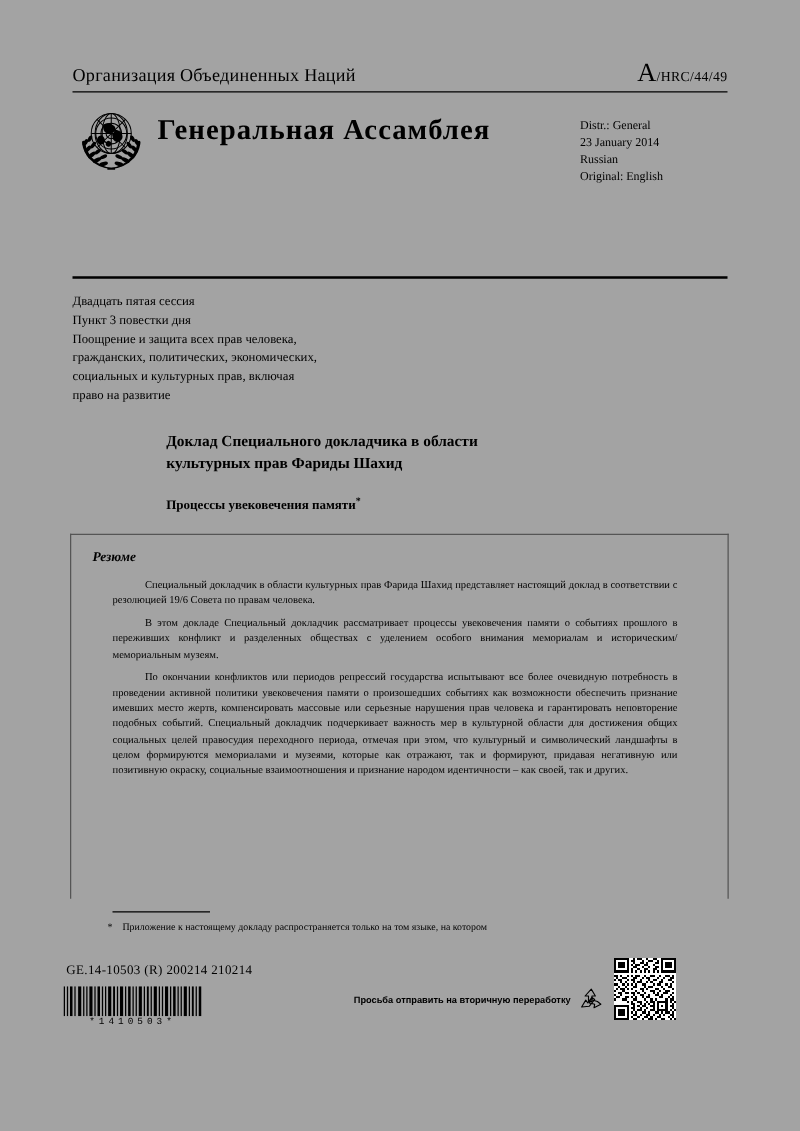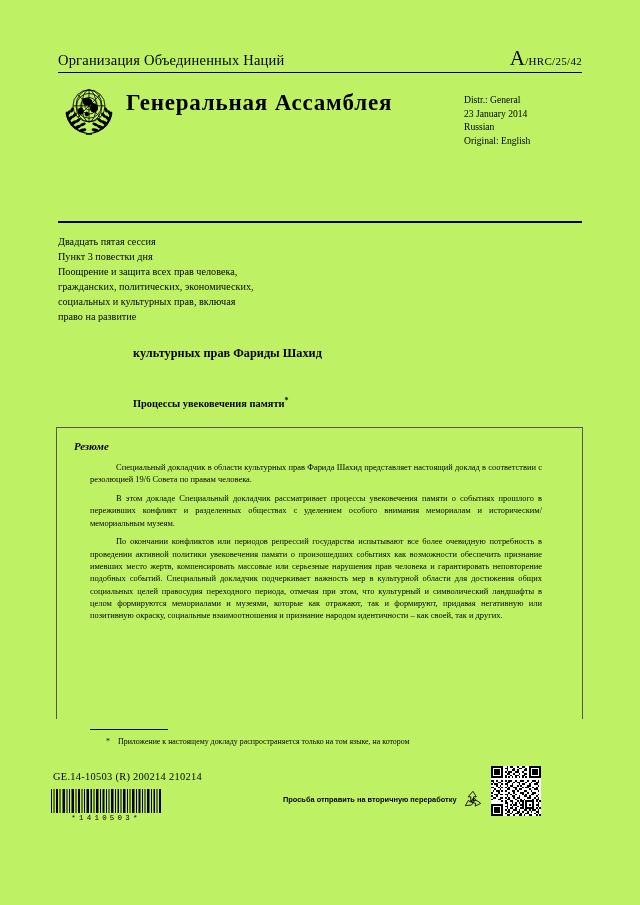--- a/index.html
+++ b/index.html
@@ -9,21 +9,21 @@
   }
   body {
     font-family: "Liberation Serif", "DejaVu Serif", serif;
     color: #000000;
   }
   #page {
     position: relative;
     width: 640px;
     height: 905px;
     margin: 0 auto;
-    background: #bef264;
+    background: #a3a3a3;
     overflow: hidden;
   }
 
   
   .masthead {
     position: absolute;
     left: 58px;
     top: 48px;
     width: 524px;
   }
@@ -167,21 +167,21 @@
     position: absolute;
     left: 90px;
     top: 729px;
     width: 78px;
     border: 0;
     border-top: 1.1px solid #000;
     margin: 0;
   }
   .footnote {
     position: absolute;
-    left: 106px;
+    left: 86px;
     top: 736px;
     width: 452px;
     font-size: 7.9px;
     line-height: 1.45;
   }
   .footnote .fn-mark {
     display: inline-block;
     width: 12px;
     text-align: left;
   }
@@ -247,21 +247,21 @@
   }
 </style>
 </head>
 <body>
 
 <div id="page">
 
   <div class="masthead">
     <div class="mast-row1">
       <div class="org-name">Организация Объединенных Наций</div>
-      <div class="doc-symbol"><span class="sym-a">A</span><span>/HRC/25/42</span></div>
+      <div class="doc-symbol"><span class="sym-a">A</span><span>/HRC/44/49</span></div>
     </div>
     <hr class="rule-thin">
 
     <div class="mast-row2">
 
       <svg class="emblem" viewBox="0 0 120 108">
         <g fill="none" stroke="#000" stroke-width="1.6">
           <circle cx="60" cy="44" r="31"></circle>
           <circle cx="60" cy="44" r="24"></circle>
           <circle cx="60" cy="44" r="16"></circle>
@@ -324,20 +324,21 @@
   <div class="session">
     <div class="b">Двадцать пятая сессия</div>
     <div>Пункт 3 повестки дня</div>
     <div class="b">Поощрение и защита всех прав человека,</div>
     <div class="b">гражданских, политических, экономических,</div>
     <div class="b">социальных и культурных прав, включая</div>
     <div class="b">право на развитие</div>
   </div>
 
   <div class="report-title">
+    <div>Доклад Специального докладчика в области</div>
     <div>культурных прав Фариды Шахид</div>
   </div>
   <div class="report-subtitle"><span>Процессы увековечения памяти</span><span class="ast">*</span></div>
 
   <div class="summary-box"></div>
   <div class="summary-label">Резюме</div>
   <div class="summary-body">
     <p>Специальный докладчик в области культурных прав Фарида Шахид представляет настоящий доклад в соответствии с резолюцией 19/6 Совета по правам человека.</p>
     <p>В этом докладе Специальный докладчик рассматривает процессы увековечения памяти о событиях прошлого в переживших конфликт и разделенных обществах с уделением особого внимания мемориалам и историческим/мемориальным музеям.</p>
     <p>По окончании конфликтов или периодов репрессий государства испытывают все более очевидную потребность в проведении активной политики увековечения памяти о произошедших событиях как возможности обеспечить признание имевших место жертв, компенсировать массовые или серьезные нарушения прав человека и гарантировать неповторение подобных событий. Специальный докладчик подчеркивает важность мер в культурной области для достижения общих социальных целей правосудия переходного периода, отмечая при этом, что культурный и символический ландшафты в целом формируются мемориалами и музеями, которые как отражают, так и формируют, придавая негативную или позитивную окраску, социальные взаимоотношения и признание народом идентичности – как своей, так и других.</p>

